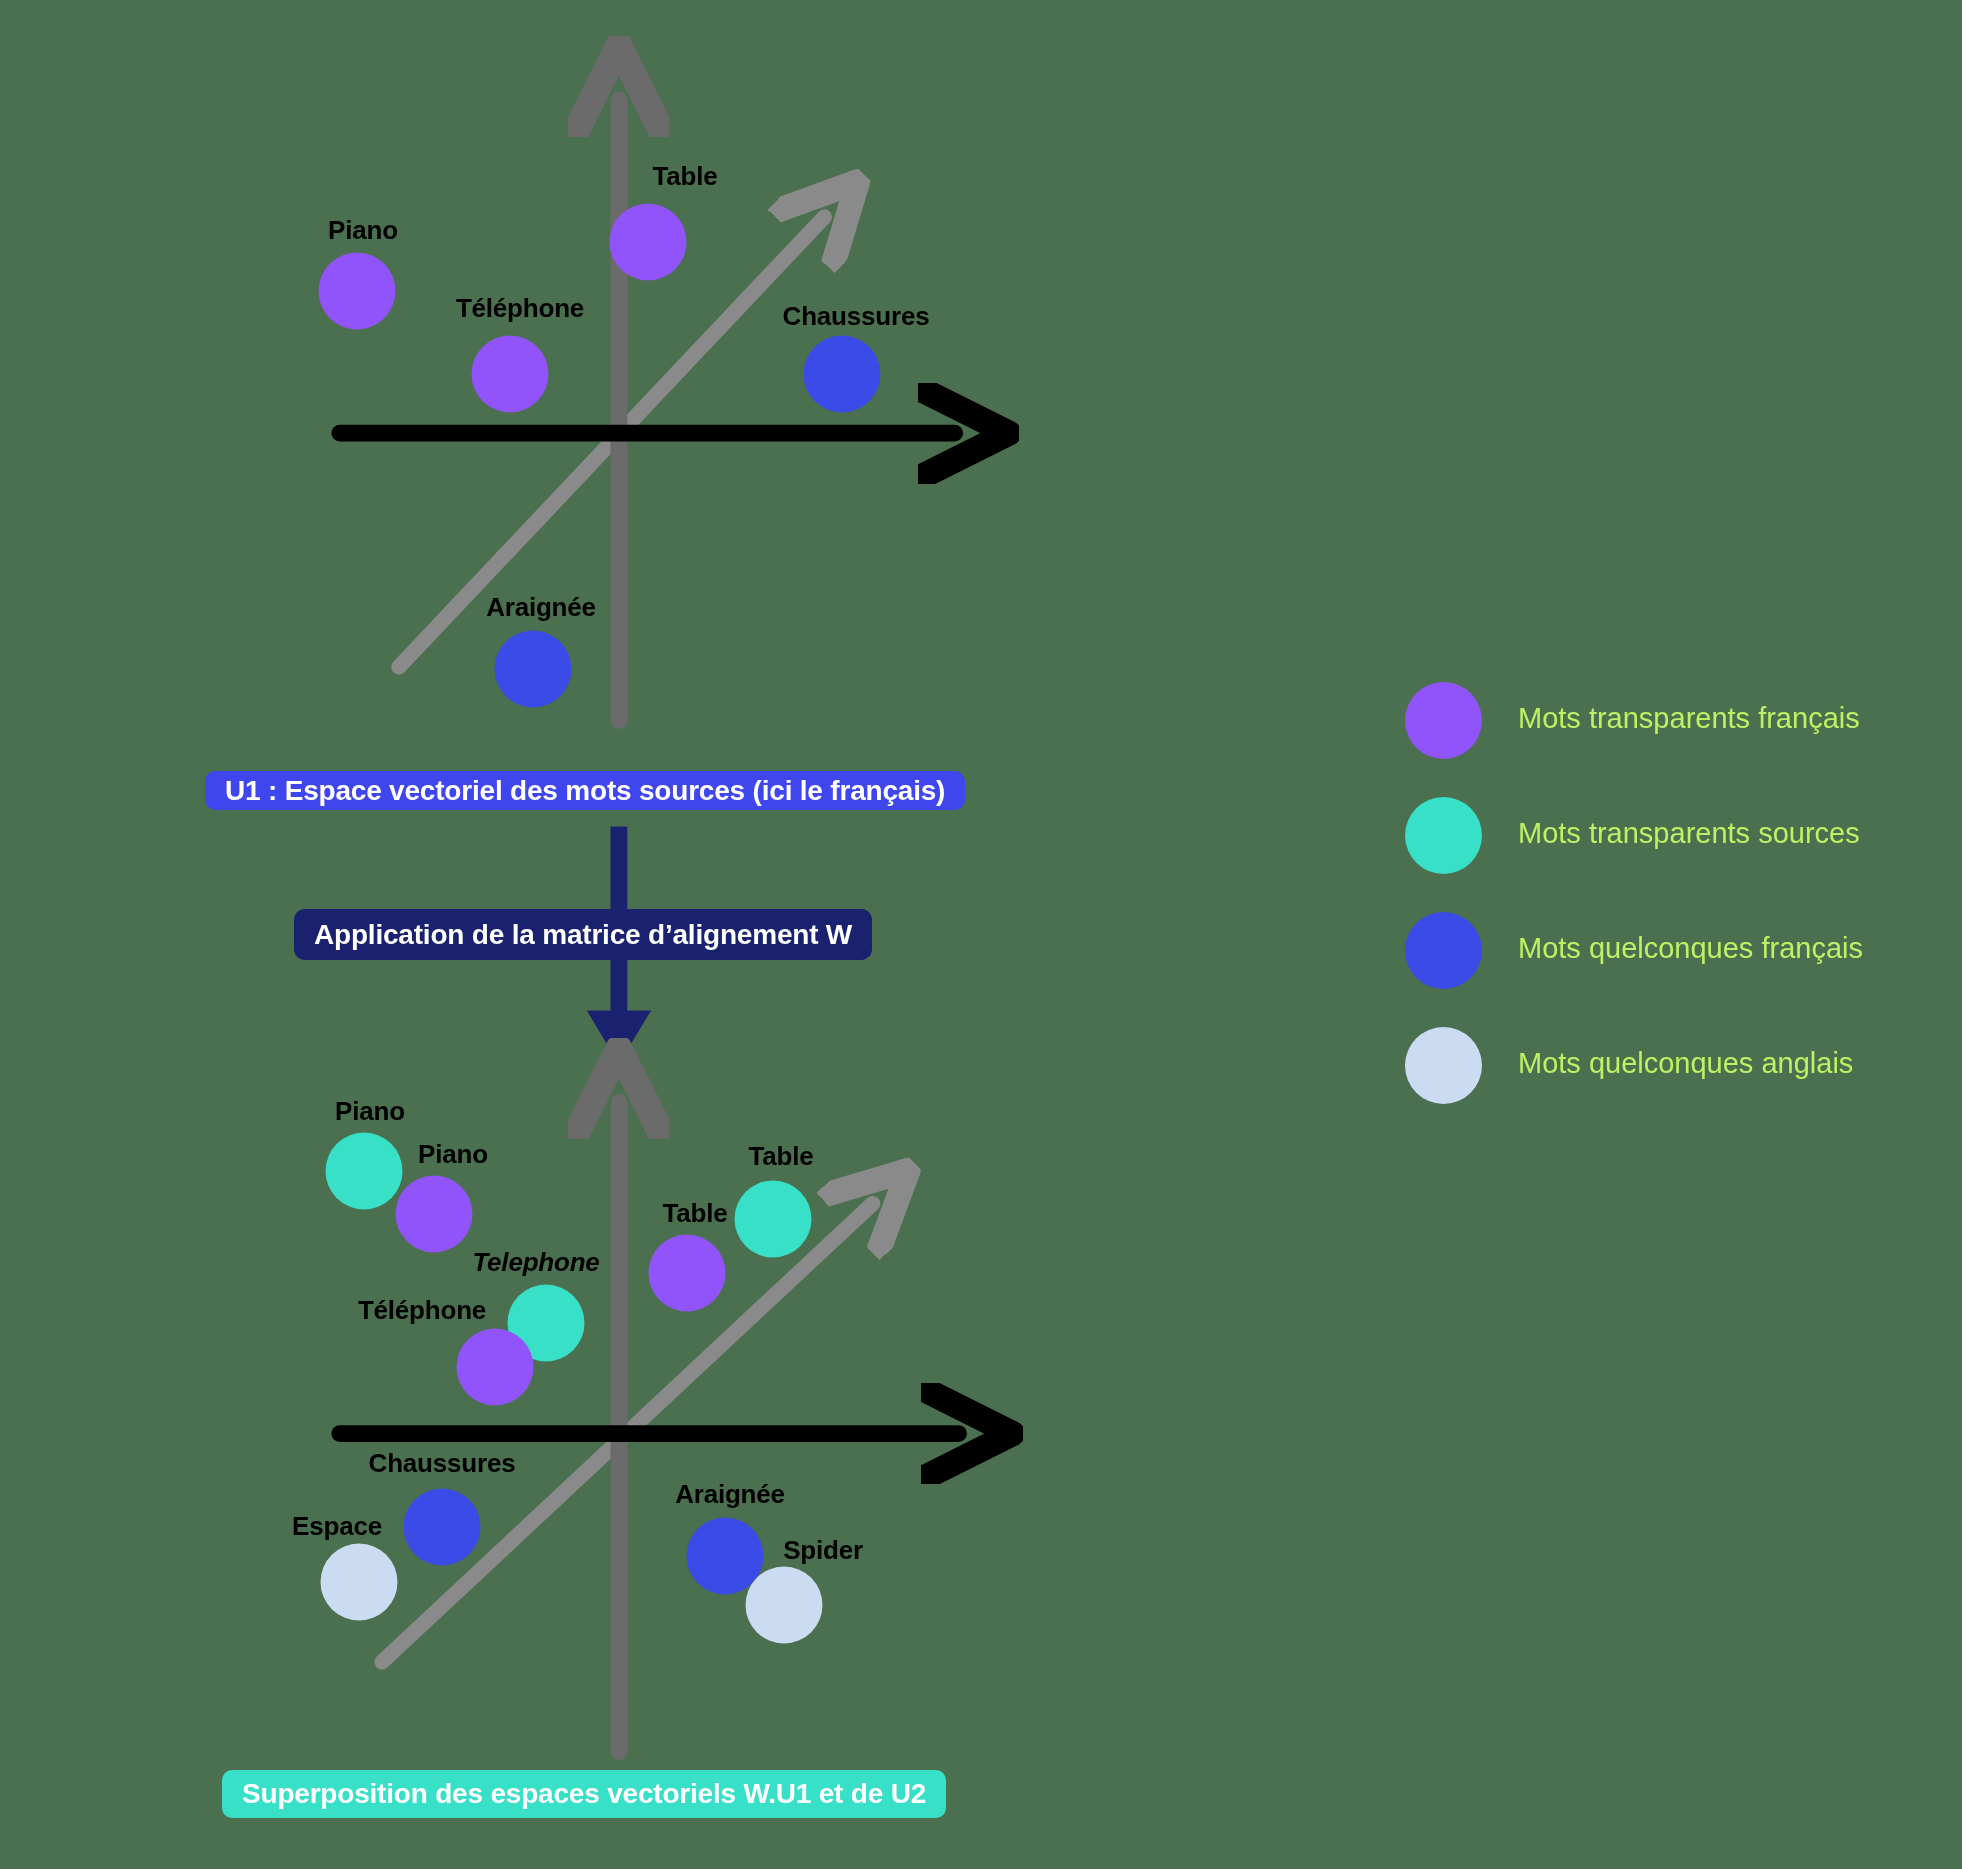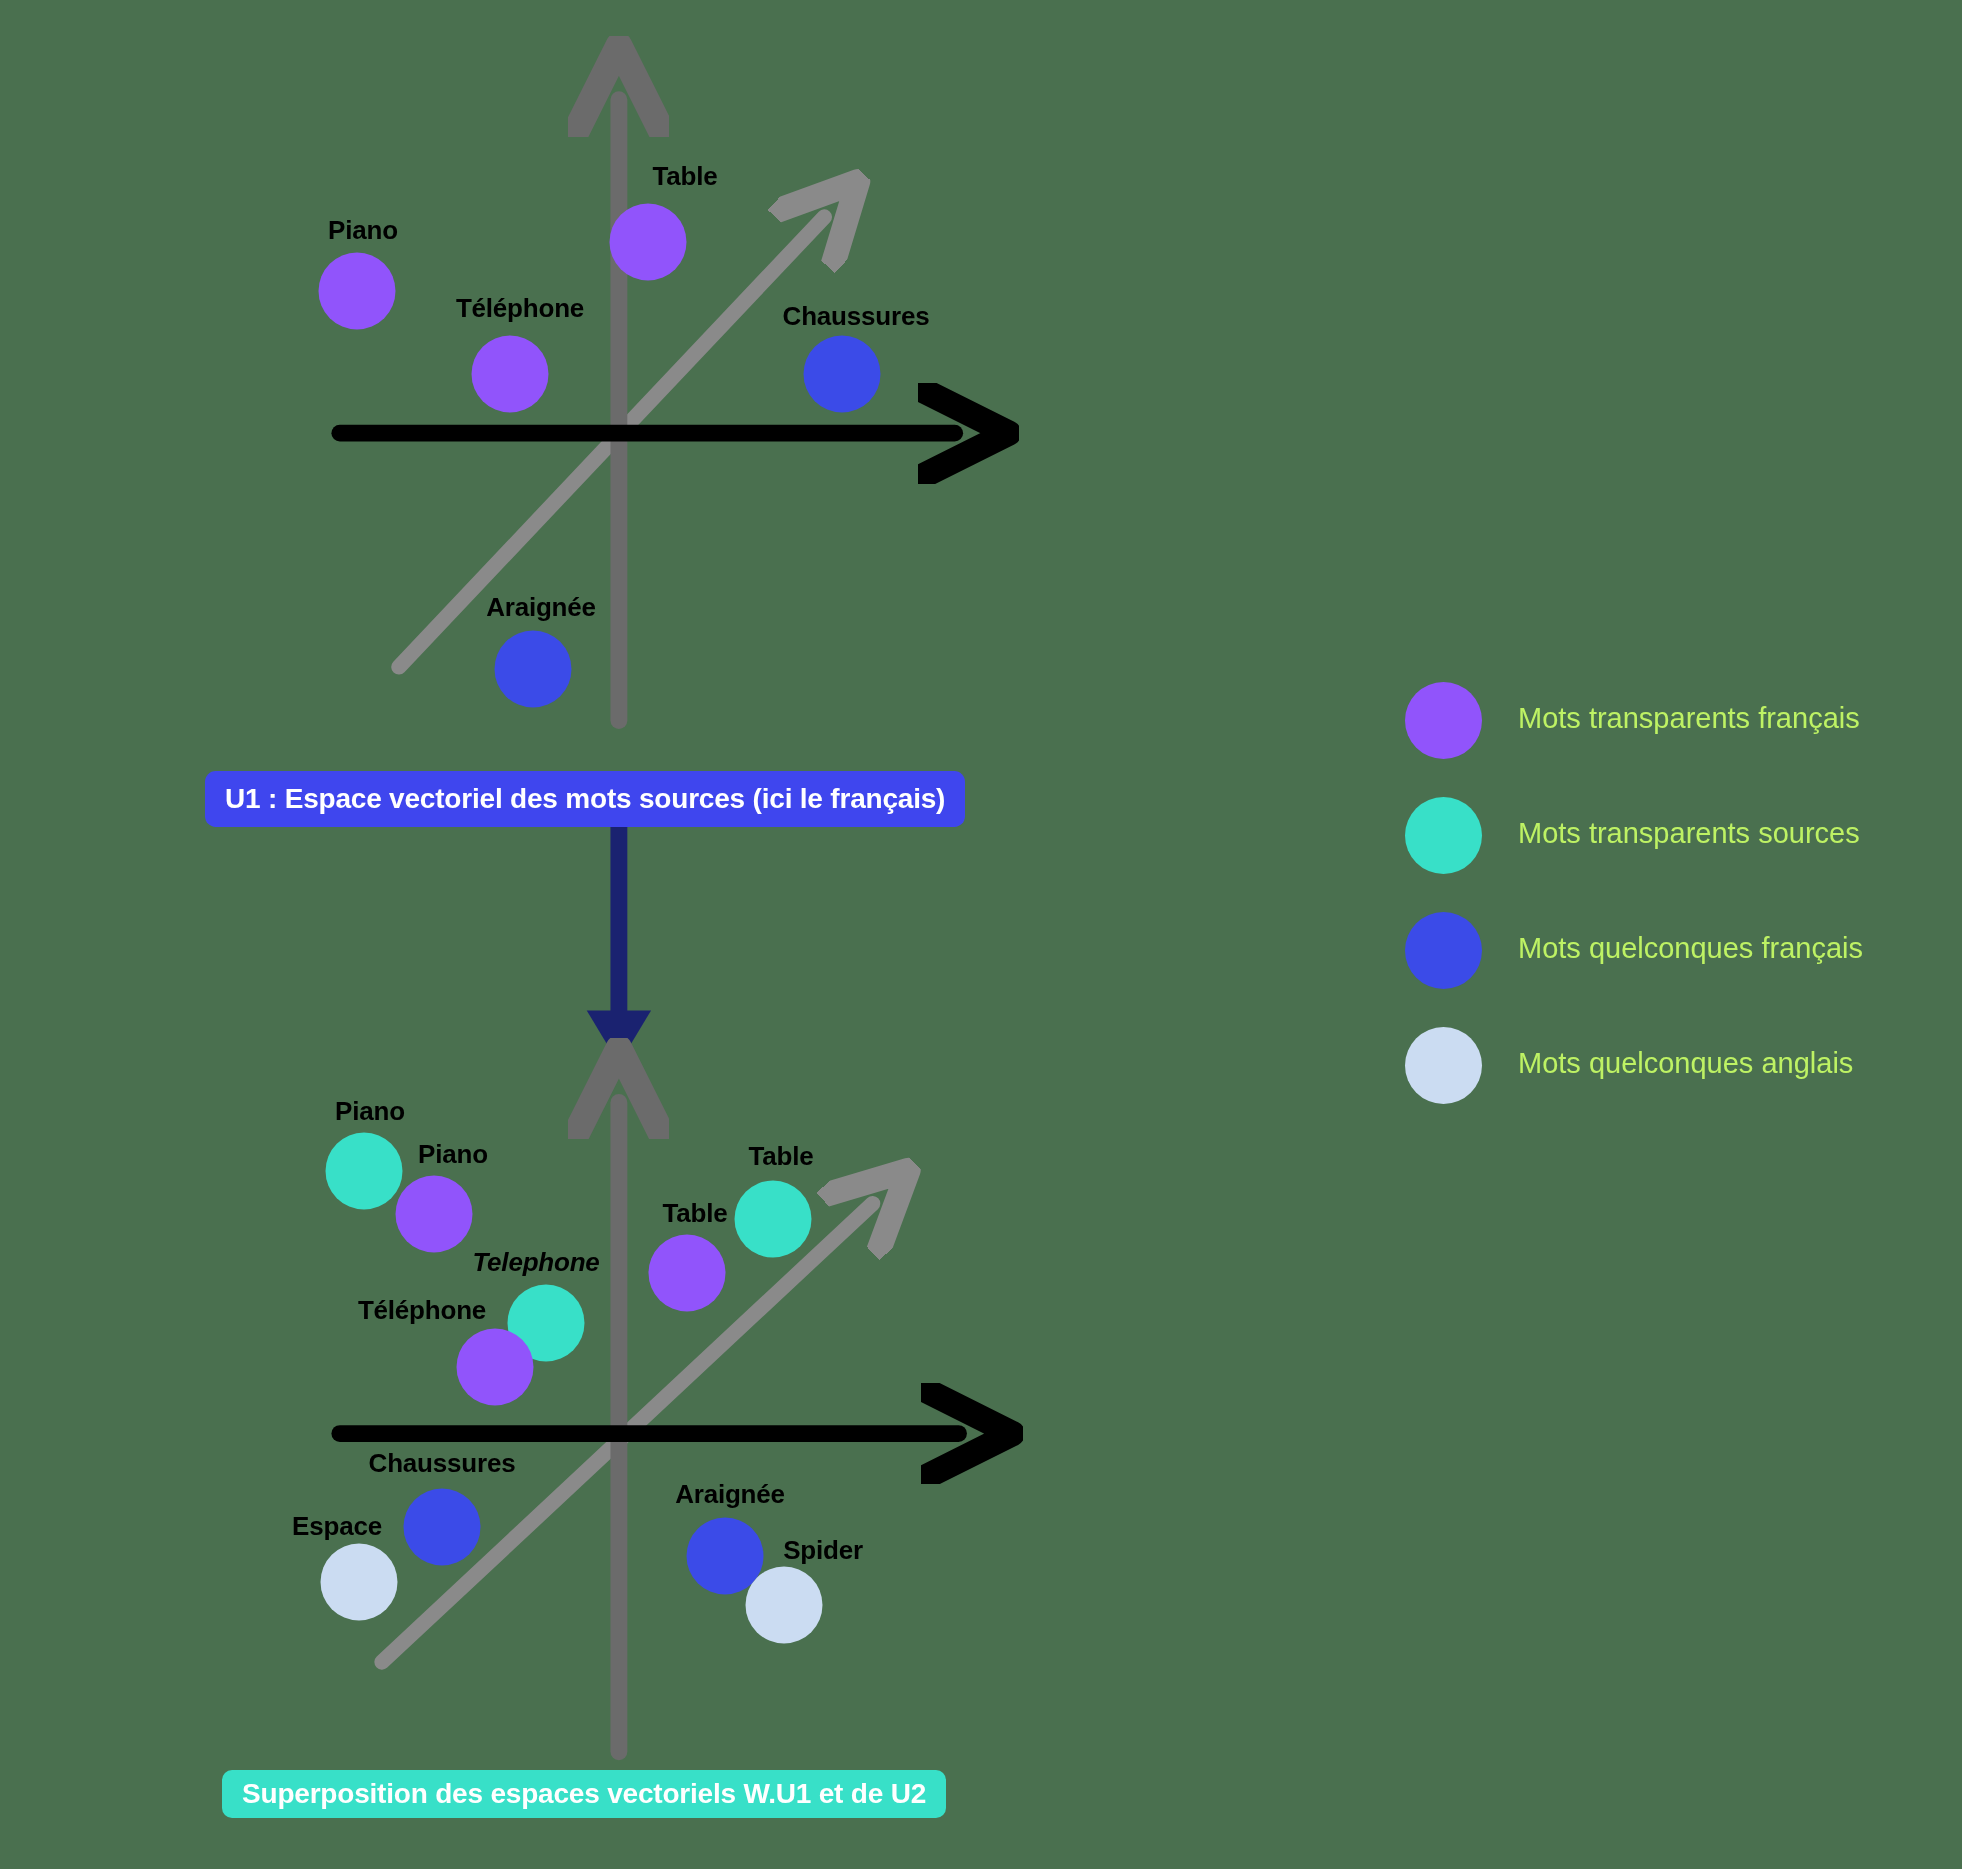--- a/index.html
+++ b/index.html
@@ -116,24 +116,27 @@
       <div class="pt" style="left: 442px; top: 1527px; width: 77px; height: 77px; background: rgb(59, 75, 232);"></div>
       <div class="lbl" style="left: 442px; top: 1463px;">Chaussures</div>
       <div class="pt" style="left: 359px; top: 1582px; width: 77px; height: 77px; background: rgb(203, 220, 242);"></div>
       <div class="lbl" style="left: 337px; top: 1526px;">Espace</div>
       <div class="pt" style="left: 725px; top: 1556px; width: 77px; height: 77px; background: rgb(59, 75, 232);"></div>
       <div class="lbl" style="left: 730px; top: 1494px;">Araignée</div>
       <div class="pt" style="left: 784px; top: 1605px; width: 77px; height: 77px; background: rgb(203, 220, 242);"></div>
       <div class="lbl" style="left: 823px; top: 1550px;">Spider</div>
     </div>
 
-  <div class="banner" id="banner-top" style="left:205px;top:771px;height:56px;background:#3F46EE;">
+  <div class="banner" id="banner-top" style="left:205px;top:771px;height:39px;background:#3F46EE;">
     <span>U1 : Espace vectoriel des mots sources (ici le français)</span>
   </div>
 
+  <div class="banner" id="banner-mid" style="left:294px;top:909px;height:51px;background:#1A2270;">
+    <span>Application de la matrice d’alignement W</span>
+  </div>
 
   <div class="banner" id="banner-bot" style="left:222px;top:1770px;height:48px;background:#38E0C8;border-radius:10px;">
     <span>Superposition des espaces vectoriels W.U1 et de U2</span>
   </div>
 
   <div class="legend" id="legend">
       <div class="legend-row">
         <span class="legend-dot" style="background: rgb(145, 84, 251);"></span>
         <span class="legend-text">Mots transparents français</span>
       </div>

